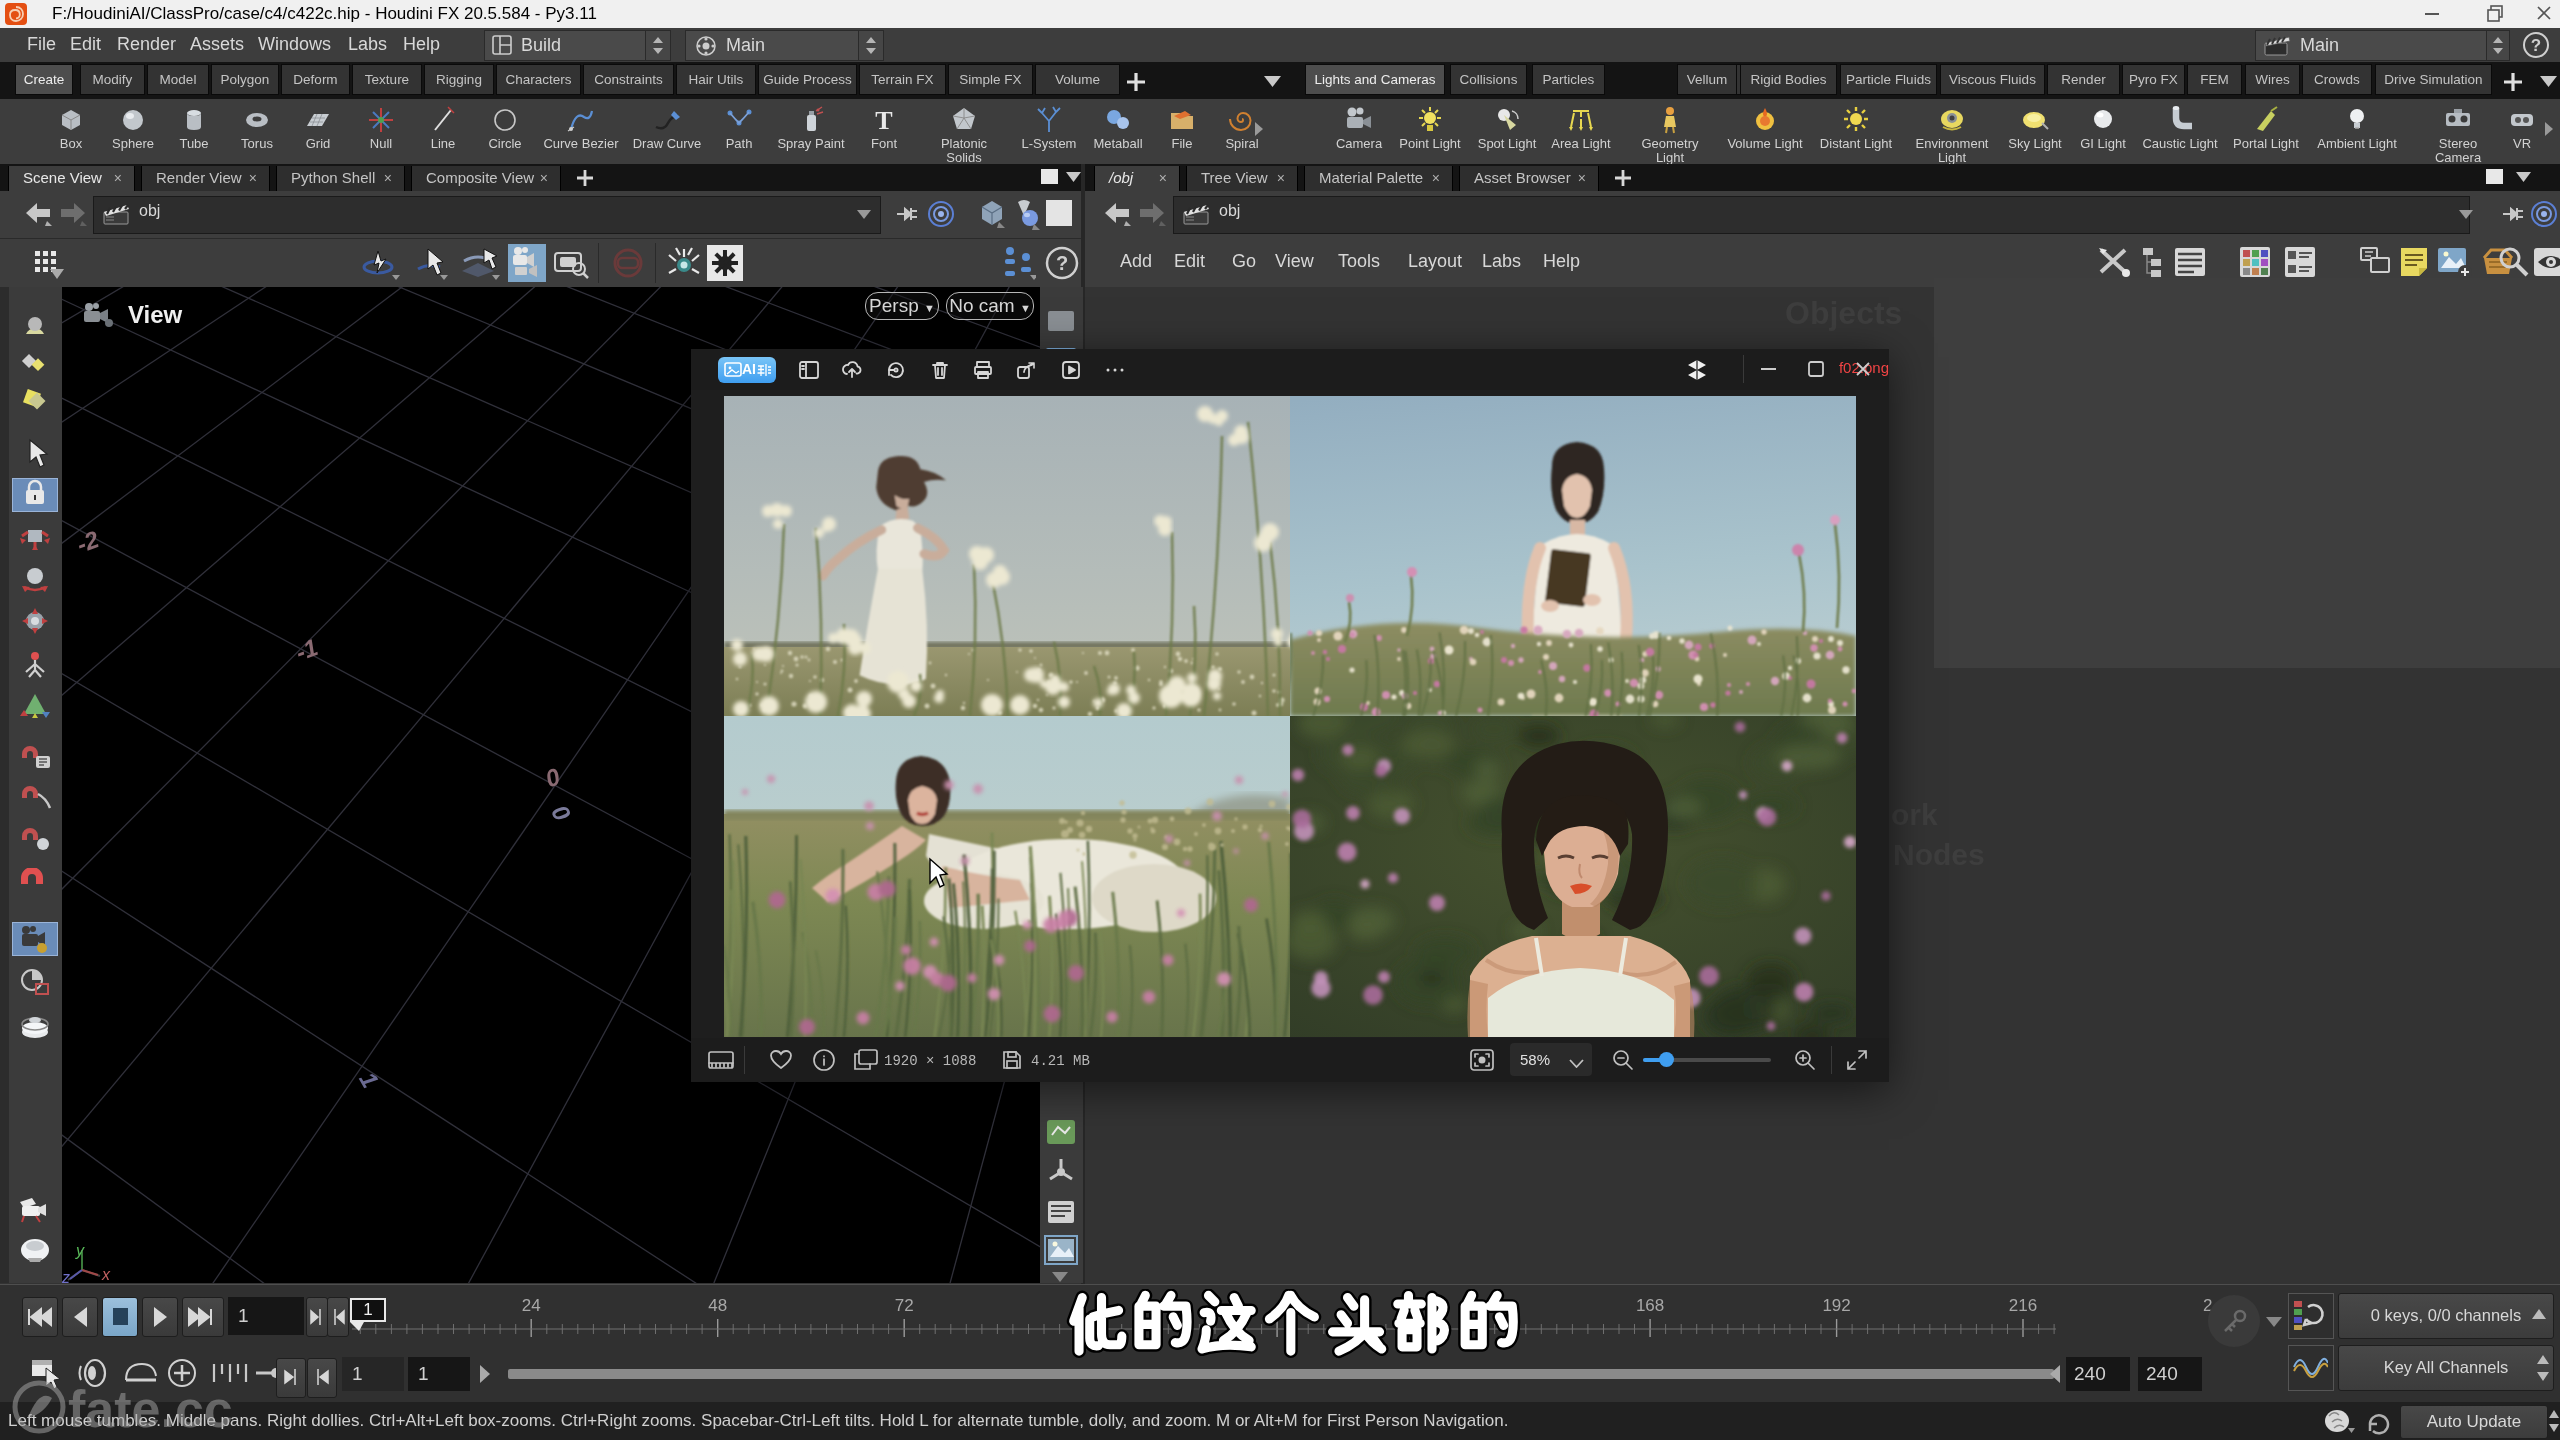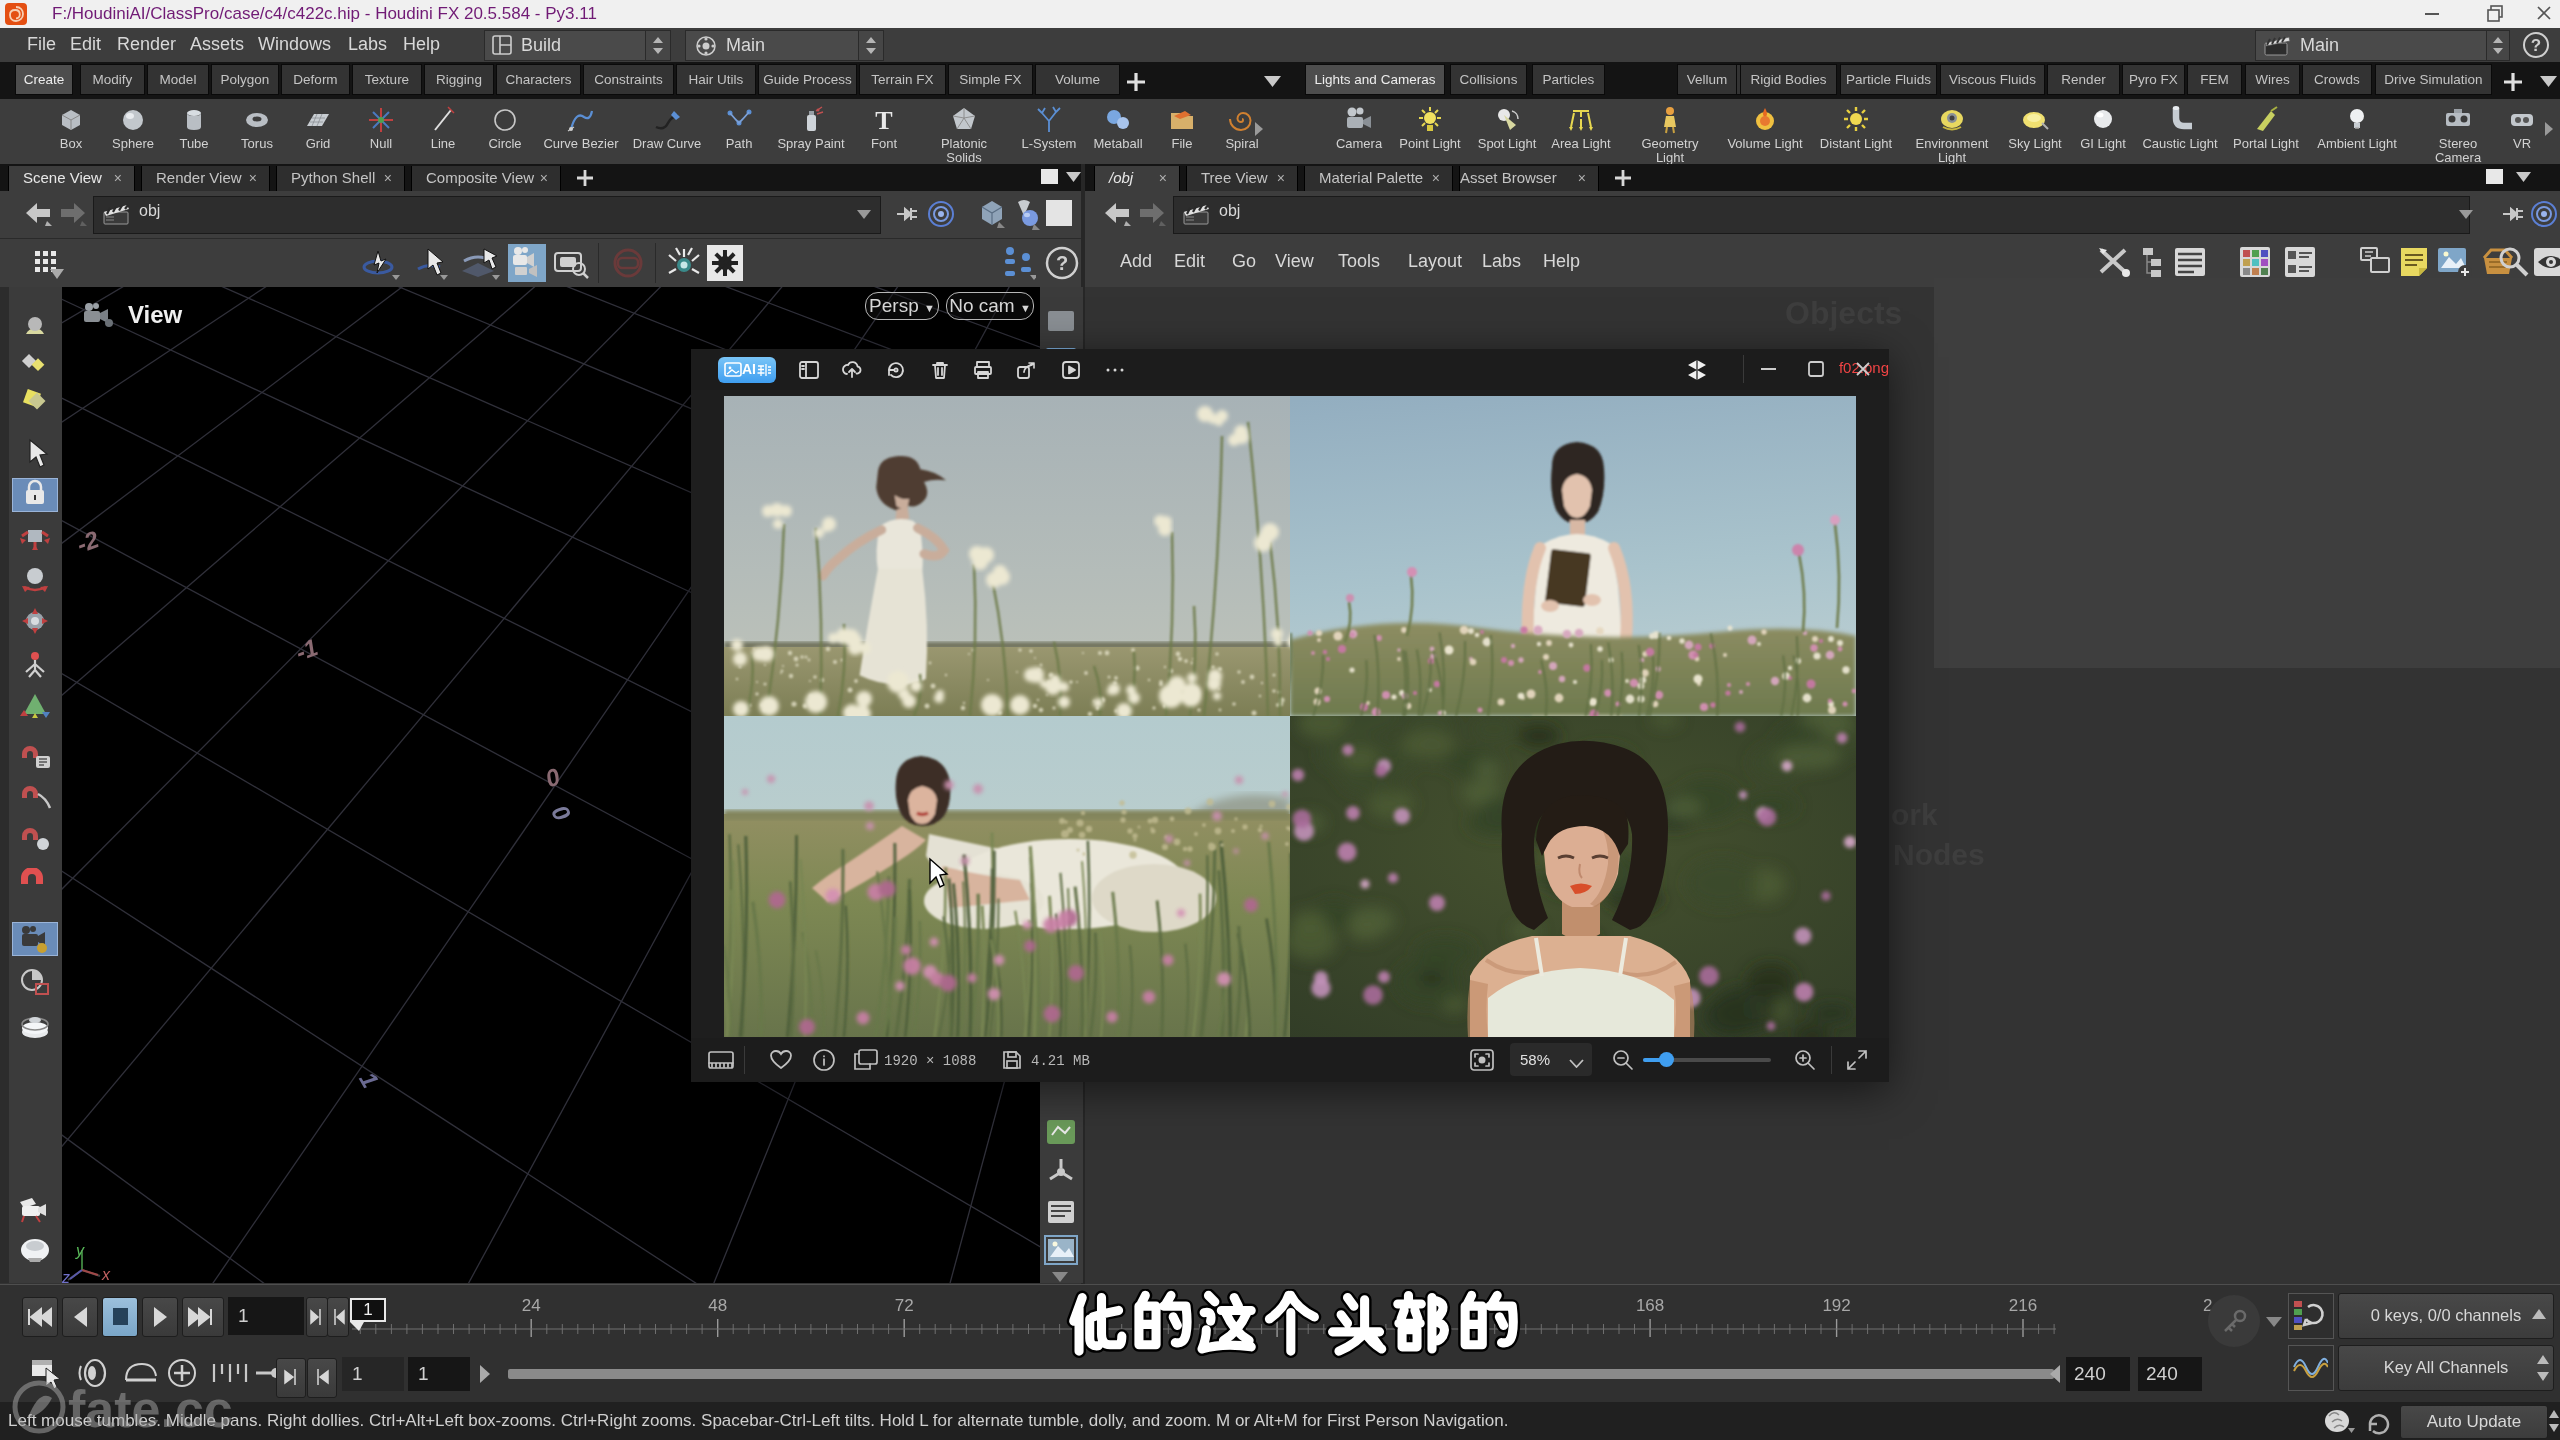--- a/index.html
+++ b/index.html
@@ -1,18 +1,18 @@
 <!DOCTYPE html>
 <html><head><meta charset="utf-8">
 <style>
 html,body{margin:0;padding:0;width:2560px;height:1440px;overflow:hidden;background:#333;
 font-family:"Liberation Sans",sans-serif;-webkit-font-smoothing:antialiased;}
 .abs{position:absolute;}
 .row{position:absolute;left:0;right:0;}
-#titlebar{top:0;height:28px;background:#f0f0f0;color:#701a75;font-size:17px;}
+#titlebar{top:0;height:28px;background:#f0f0f0;color:#000000;font-size:17px;}
 #menubar{top:28px;height:34px;background:#3d3d3d;color:#d8d8d8;font-size:18px;}
 .menuitem{position:absolute;top:6px;}
 #shelftabs{top:62px;height:37px;background:#141414;}
 .stab{position:absolute;top:2px;height:31px;background:#333;color:#c4c4c4;font-size:13.5px;text-align:center;line-height:30px;border:1px solid #0a0a0a;box-sizing:border-box;}
 .stab.active{background:#4d4d4d;color:#ededed;}
 #shelftools{top:99px;height:65px;background:#3d3d3d;}
 .tool{position:absolute;top:4px;width:86px;text-align:center;color:#d2d2d2;}
 .tool .ticon{height:34px;margin-bottom:1px;}
 .tool .tlab{line-height:14px;font-size:13px;}
 #panetabs1{top:164px;height:27px;background:#141414;}
@@ -415,21 +415,21 @@
   <svg class="abs" style="left:576px;top:5px" width="18" height="18">
       <path d="M9 1 V17 M1 9 H17" stroke="#d8d8d8" stroke-width="2.8"></path>
     </svg>
   <div class="abs" style="left:1041px;top:5px;width:17px;height:15px;background:#e8e8e8"></div>
   <svg class="abs" style="left:1066px;top:8px" width="15" height="10">
       <path d="M0 0 H15 L7.5 10 Z" fill="#c9c9c9"></path>
     </svg>
   <div class="ptab active" style="left:1094px;width:84px"><span style="margin-left:14px"><i>/obj</i></span><span class="x" style="float:right;margin-right:12px">×</span></div>
   <div class="ptab" style="left:1186px;width:110px"><span style="margin-left:14px">Tree View</span><span class="x" style="float:right;margin-right:12px">×</span></div>
   <div class="ptab" style="left:1304px;width:147px"><span style="margin-left:14px">Material Palette</span><span class="x" style="float:right;margin-right:12px">×</span></div>
-  <div class="ptab" style="left:1459px;width:138px"><span style="">Asset Browser</span><span class="x" style="float:right;margin-right:12px">×</span></div>
+  <div class="ptab" style="left:1459px;width:138px"><span style="margin-left:14px">Asset Browser</span><span class="x" style="float:right;margin-right:12px">×</span></div>
   <svg class="abs" style="left:1614px;top:5px" width="18" height="18">
       <path d="M9 1 V17 M1 9 H17" stroke="#d8d8d8" stroke-width="2.8"></path>
     </svg>
   <div class="abs" style="left:2486px;top:5px;width:17px;height:15px;background:#e8e8e8"></div>
   <svg class="abs" style="left:2516px;top:8px" width="15" height="10">
       <path d="M0 0 H15 L7.5 10 Z" fill="#c9c9c9"></path>
     </svg>
   </div>
 
 <div class="row" id="pathrow">

